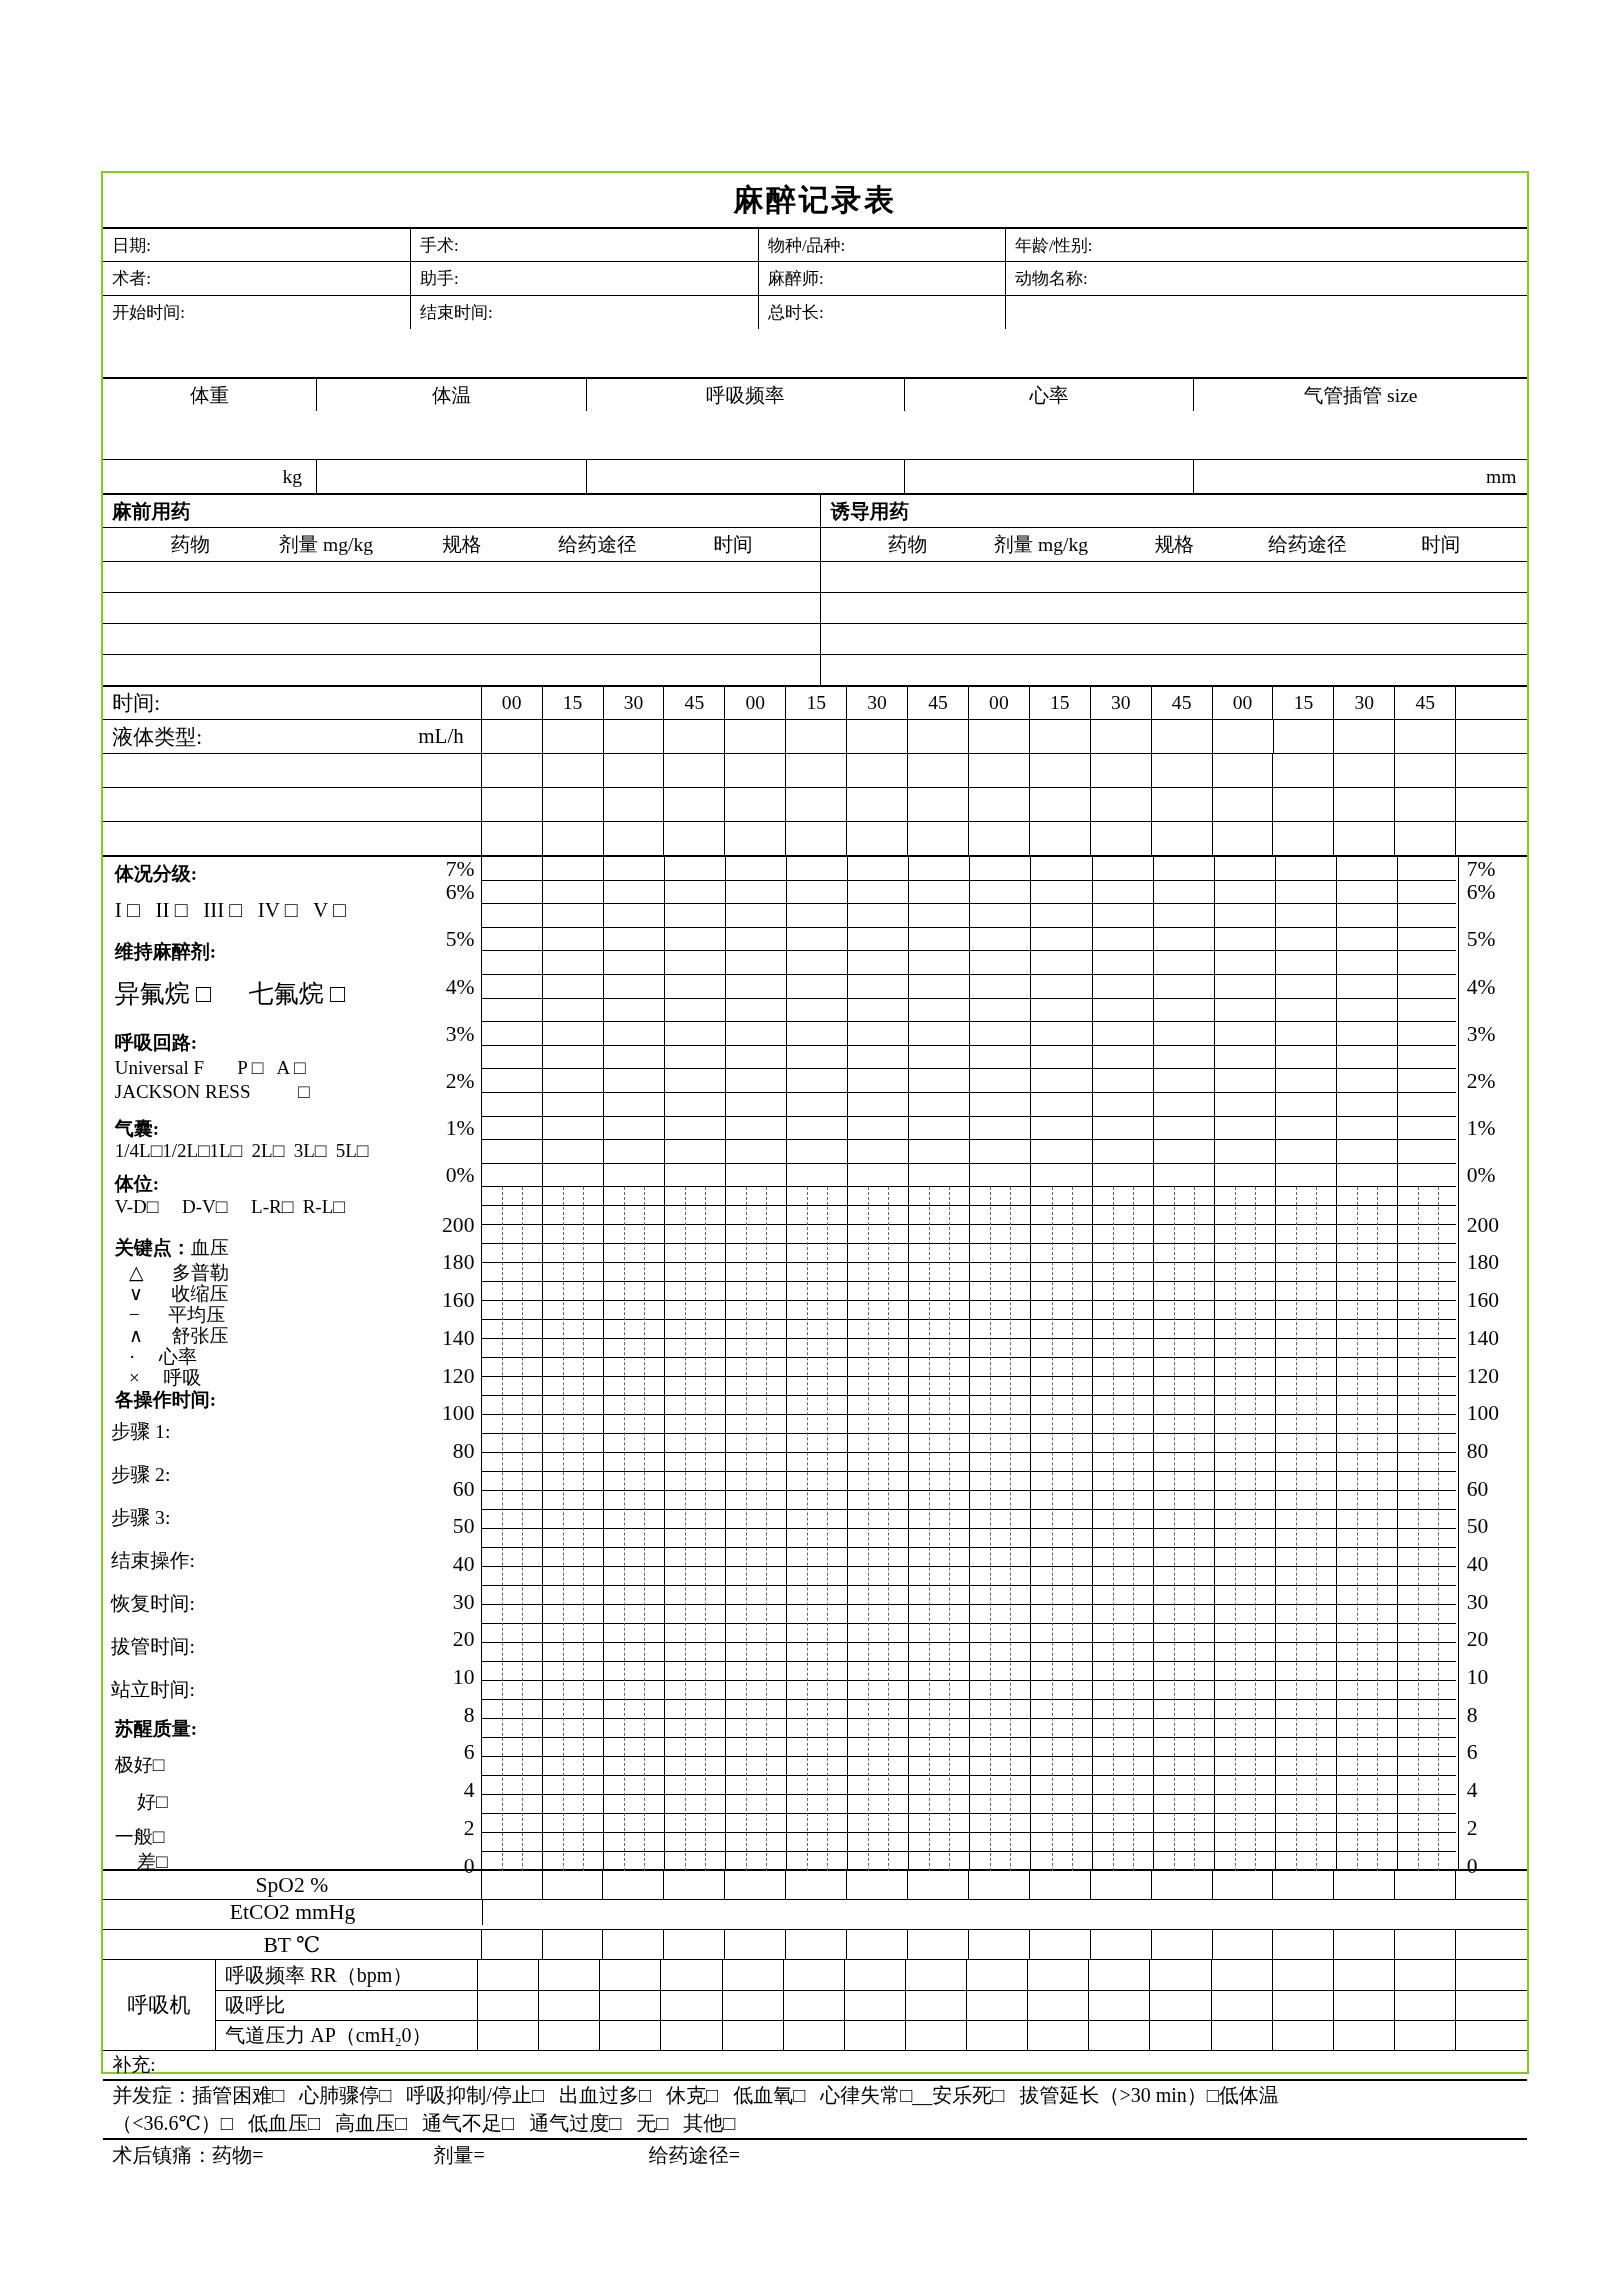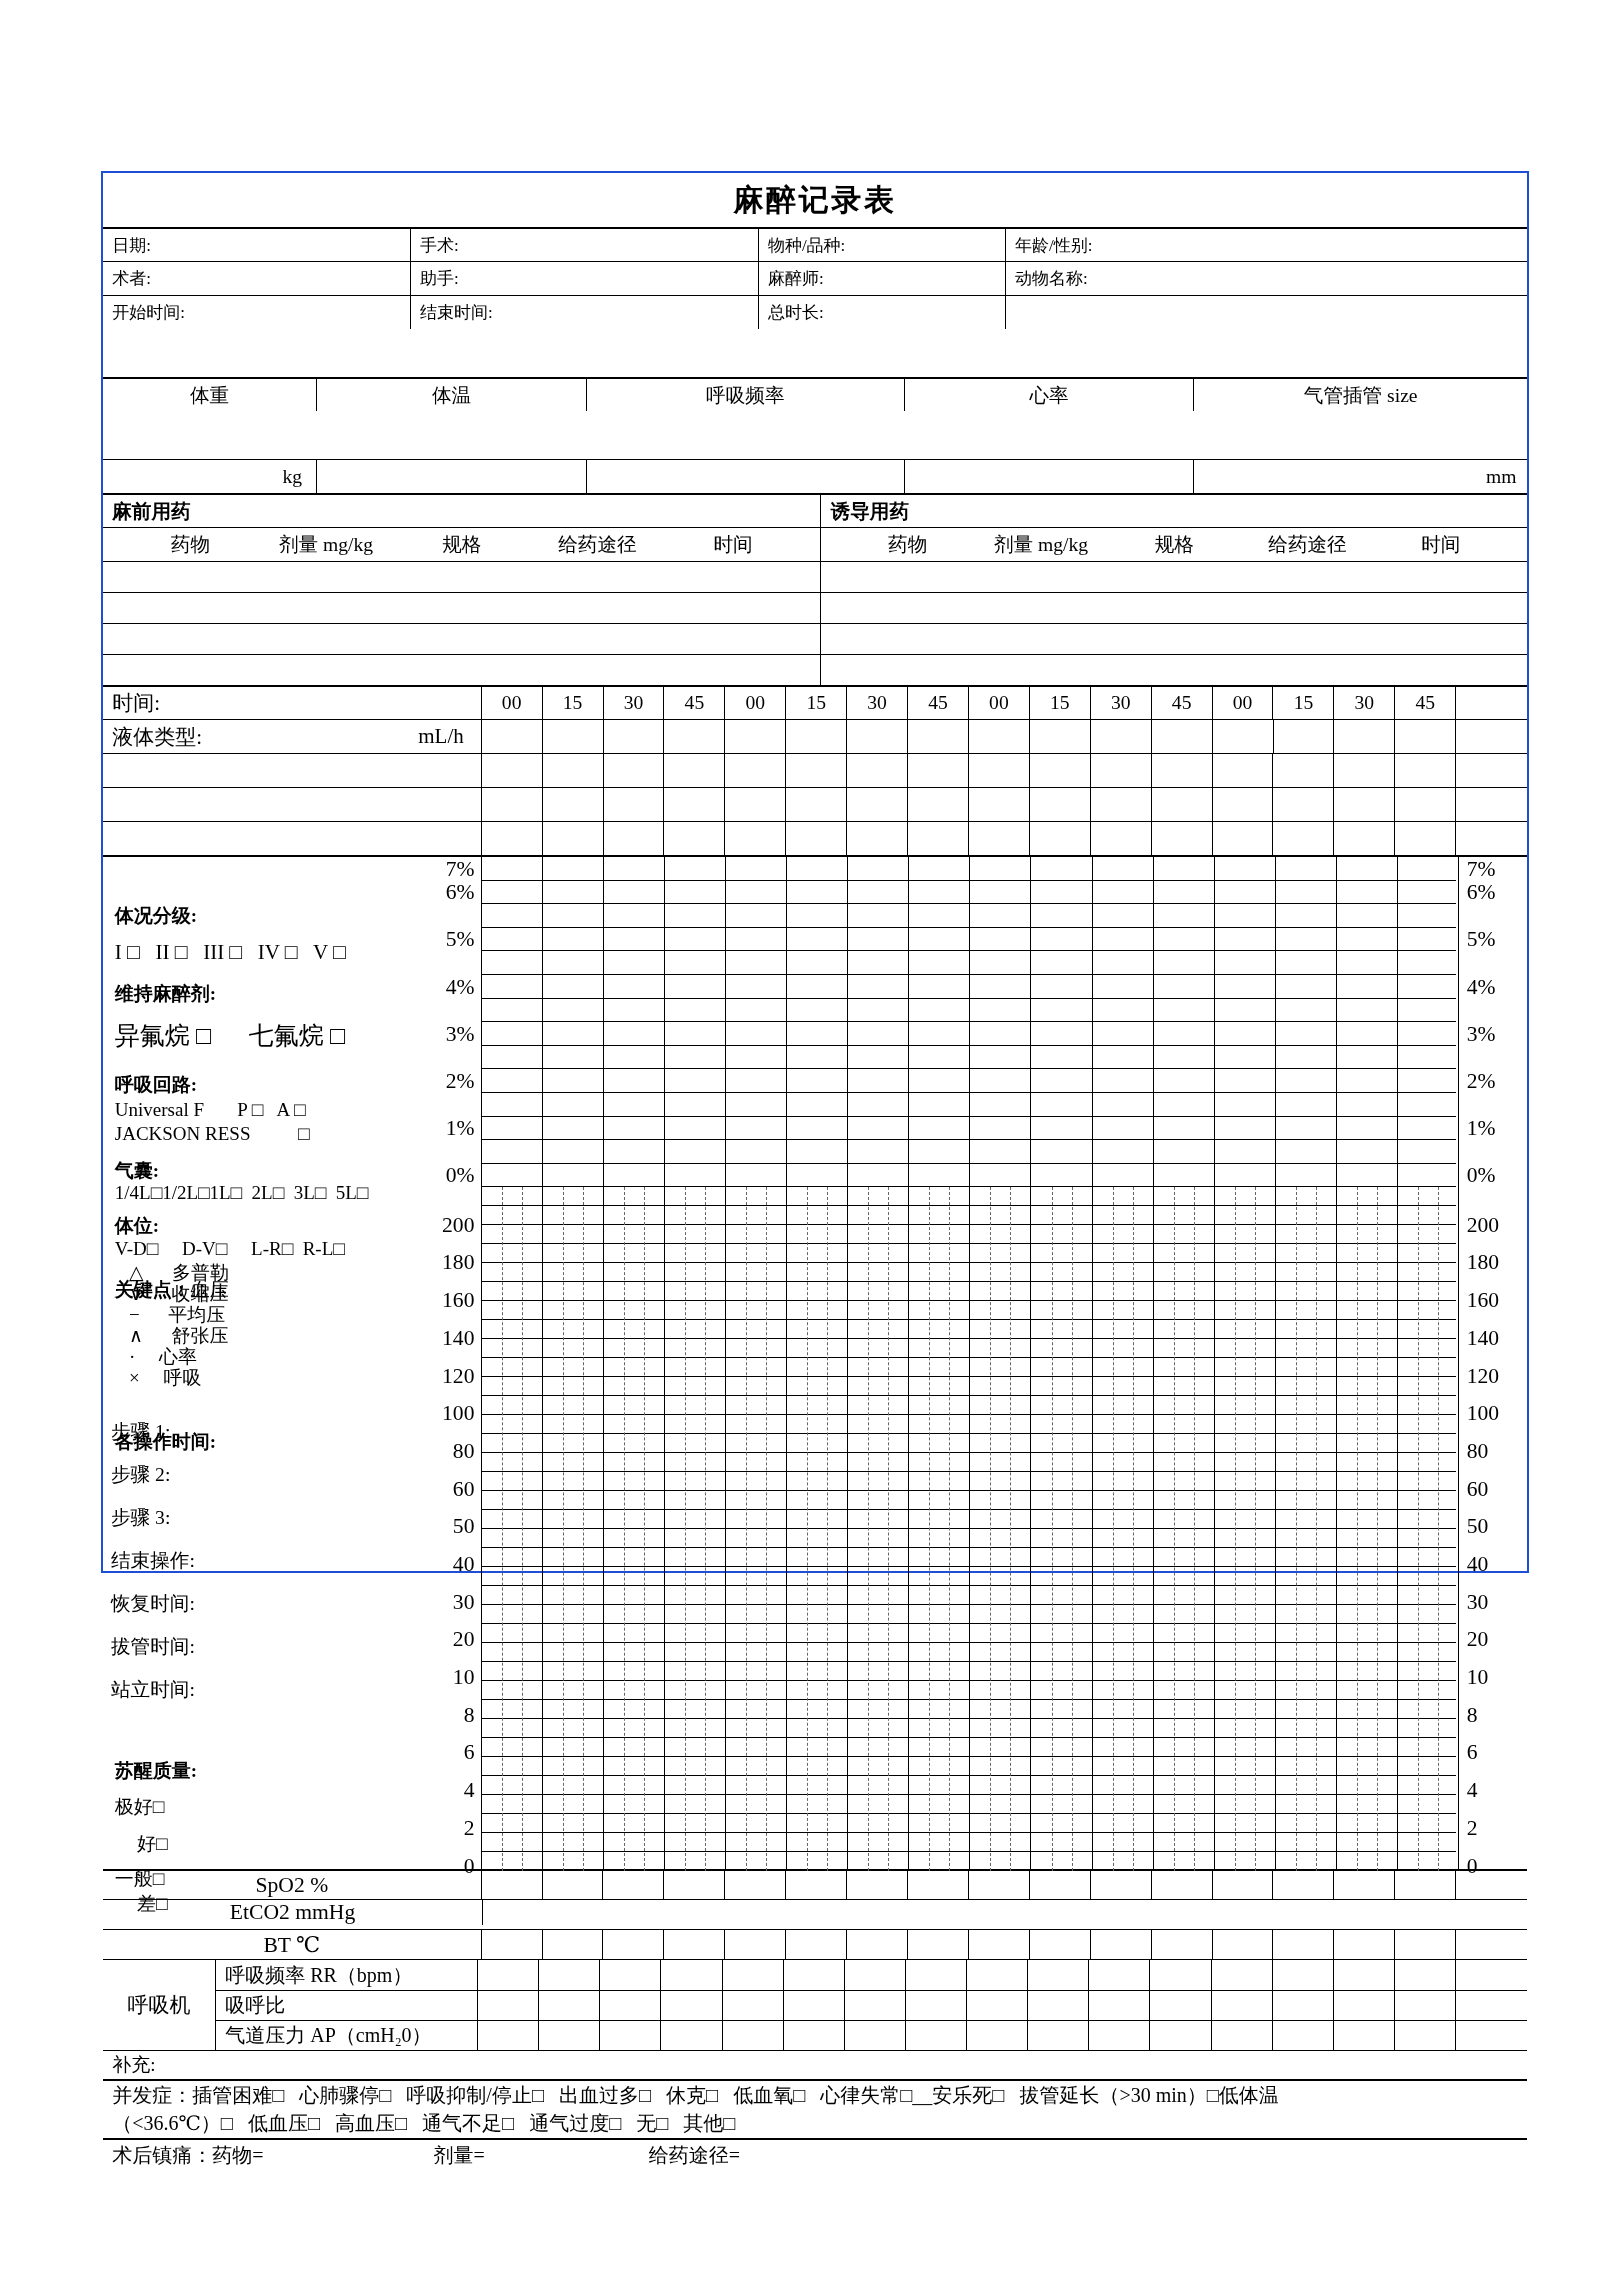--- a/index.html
+++ b/index.html
@@ -3,22 +3,22 @@
 <meta charset="utf-8">
 <style>
   * { margin:0; padding:0; box-sizing:border-box; }
   html,body { background:#e8e8e8; }
   .page {
     position:relative; width:1623px; height:2295px; background:#ffffff;
     font-family:"Liberation Serif","DejaVu Serif",serif; color:#000;
     overflow:hidden;
   }
   .form {
-    position:absolute; left:101px; top:171px; width:1428px; height:1402px;
-    border:2px solid #1d4ed8; background:#fff;
+    position:absolute; left:101px; top:171px; width:1428px; height:1903px;
+    border:2px solid #84cc16; background:#fff;
   }
   .pre { white-space:pre; }
 
   
   .row { display:flex; width:100%; border-top:1px solid #000; }
   .row.thick { border-top:2px solid #000; }
 
   
   .title-row { height:54px; display:flex; align-items:center; justify-content:center;
     font-size:30px; font-weight:bold; letter-spacing:2.6px; }
@@ -57,21 +57,21 @@
   .mcells { width:978px; display:flex; }
   .mcells > div { flex:1; border-right:1px solid #000; height:100%;
     display:flex; align-items:center; justify-content:center; font-size:19.6px; }
   .mnarrow { width:71px; }
   .h52 { height:34px; } .h46 { height:30px; }
 
   
   .chart { display:flex; height:1014px; border-top:2px solid #000; position:relative; }
   .chart-sidebar { width:380px; position:relative; border-right:1.3px solid #000;
     font-size:19px; }
-  .sbi { position:absolute; left:11.8px; white-space:pre;margin-top:42px; }
+  .sbi { position:absolute; left:11.8px; white-space:pre; }
   .sbi.bold { font-weight:bold; }
   .sbi.big { font-size:25px; }
   .sbi.opts { font-size:21px; }
   .legend-box { position:absolute; left:26px; top:403px; }
   .legend-box > div { height:21px; white-space:pre; font-size:19px; }
   .ops-box { position:absolute; left:8px; top:561px; }
   .ops-box > div { height:43px; font-size:19.6px; }
   .chart-grid { width:977px; position:relative; }
   .ccol { position:absolute; top:0; height:1014px; border-right:1px solid #000; }
   .ccol .dash { position:absolute; top:330px; height:684px; width:0;

